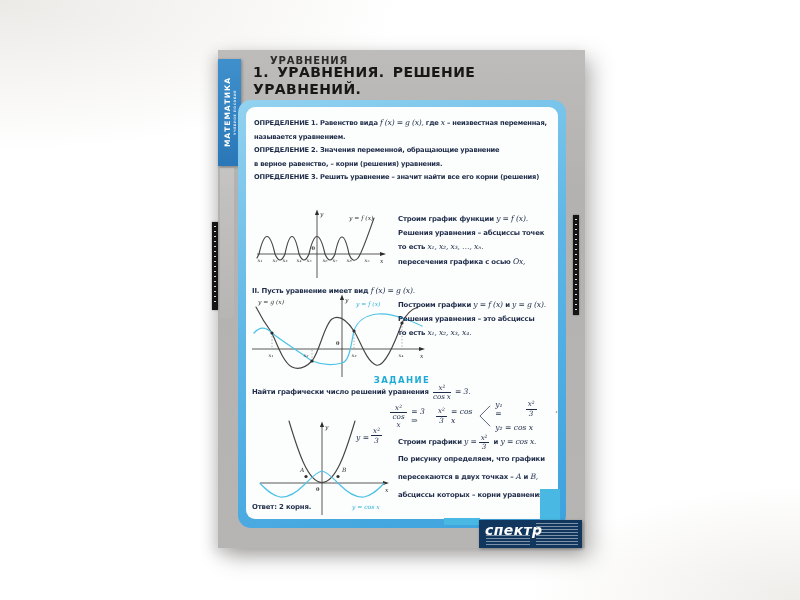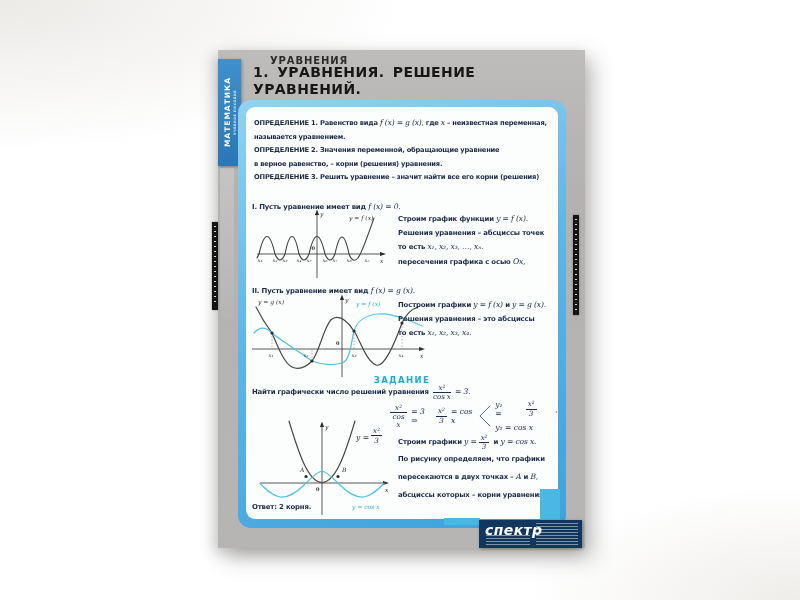--- a/index.html
+++ b/index.html
@@ -108,21 +108,20 @@
       <div class="card">
 
         <div class="abs" style="left:8px;top:9px;right:5px;">
           <div class="def-line"><span class="bt">ОПРЕДЕЛЕНИЕ 1.</span><span class="bt"> Равенство вида </span><span class="math">f (x) = g (x),</span><span class="bt"> где </span><span class="math">x</span><span class="bt"> – неизвестная переменная,</span></div>
           <div class="def-line bt">называется уравнением.</div>
           <div class="def-line"><span class="bt">ОПРЕДЕЛЕНИЕ 2.</span><span class="bt"> Значения переменной, обращающие уравнение</span></div>
           <div class="def-line bt">в верное равенство, – корни (решения) уравнения.</div>
           <div class="def-line"><span class="bt">ОПРЕДЕЛЕНИЕ 3.</span><span class="bt"> Решить уравнение – значит найти все его корни (решения)</span></div>
         </div>
 
-        <div class="abs body-line" style="left:6px;top:93px;"><span class="bt">I. Пусть уравнение имеет вид </span><span class="math">f (x) = 0.</span></div>
 
         <svg class="graph" style="left:9px;top:101px;" width="132" height="74" viewBox="0 0 132 74">
           <line class="gaxis" x1="2" y1="46" x2="126" y2="46"></line>
           <polygon points="125,43.9 131,46 125,48.1" fill="#2e2d2b"></polygon>
           <line class="gaxis" x1="62" y1="70" x2="62" y2="6"></line>
           <polygon points="59.9,7 62,1.5 64.1,7" fill="#2e2d2b"></polygon>
           <path class="gcurve-dark" d="M2,50 Q3,48 4,46 Q12,11 20,46 Q25,58 30,46 Q37,11 44,46 Q49,58 54,46 Q62,11 70,46 Q75,58 80,46 Q87,12 94,46 Q98,56 103,50 C107,45 113,27 119,10"></path>
           <text class="glab" x="94" y="12">y = f (x)</text>
           <text class="glab" x="65" y="8">y</text>
           <text class="glab" x="125" y="55">x</text>

